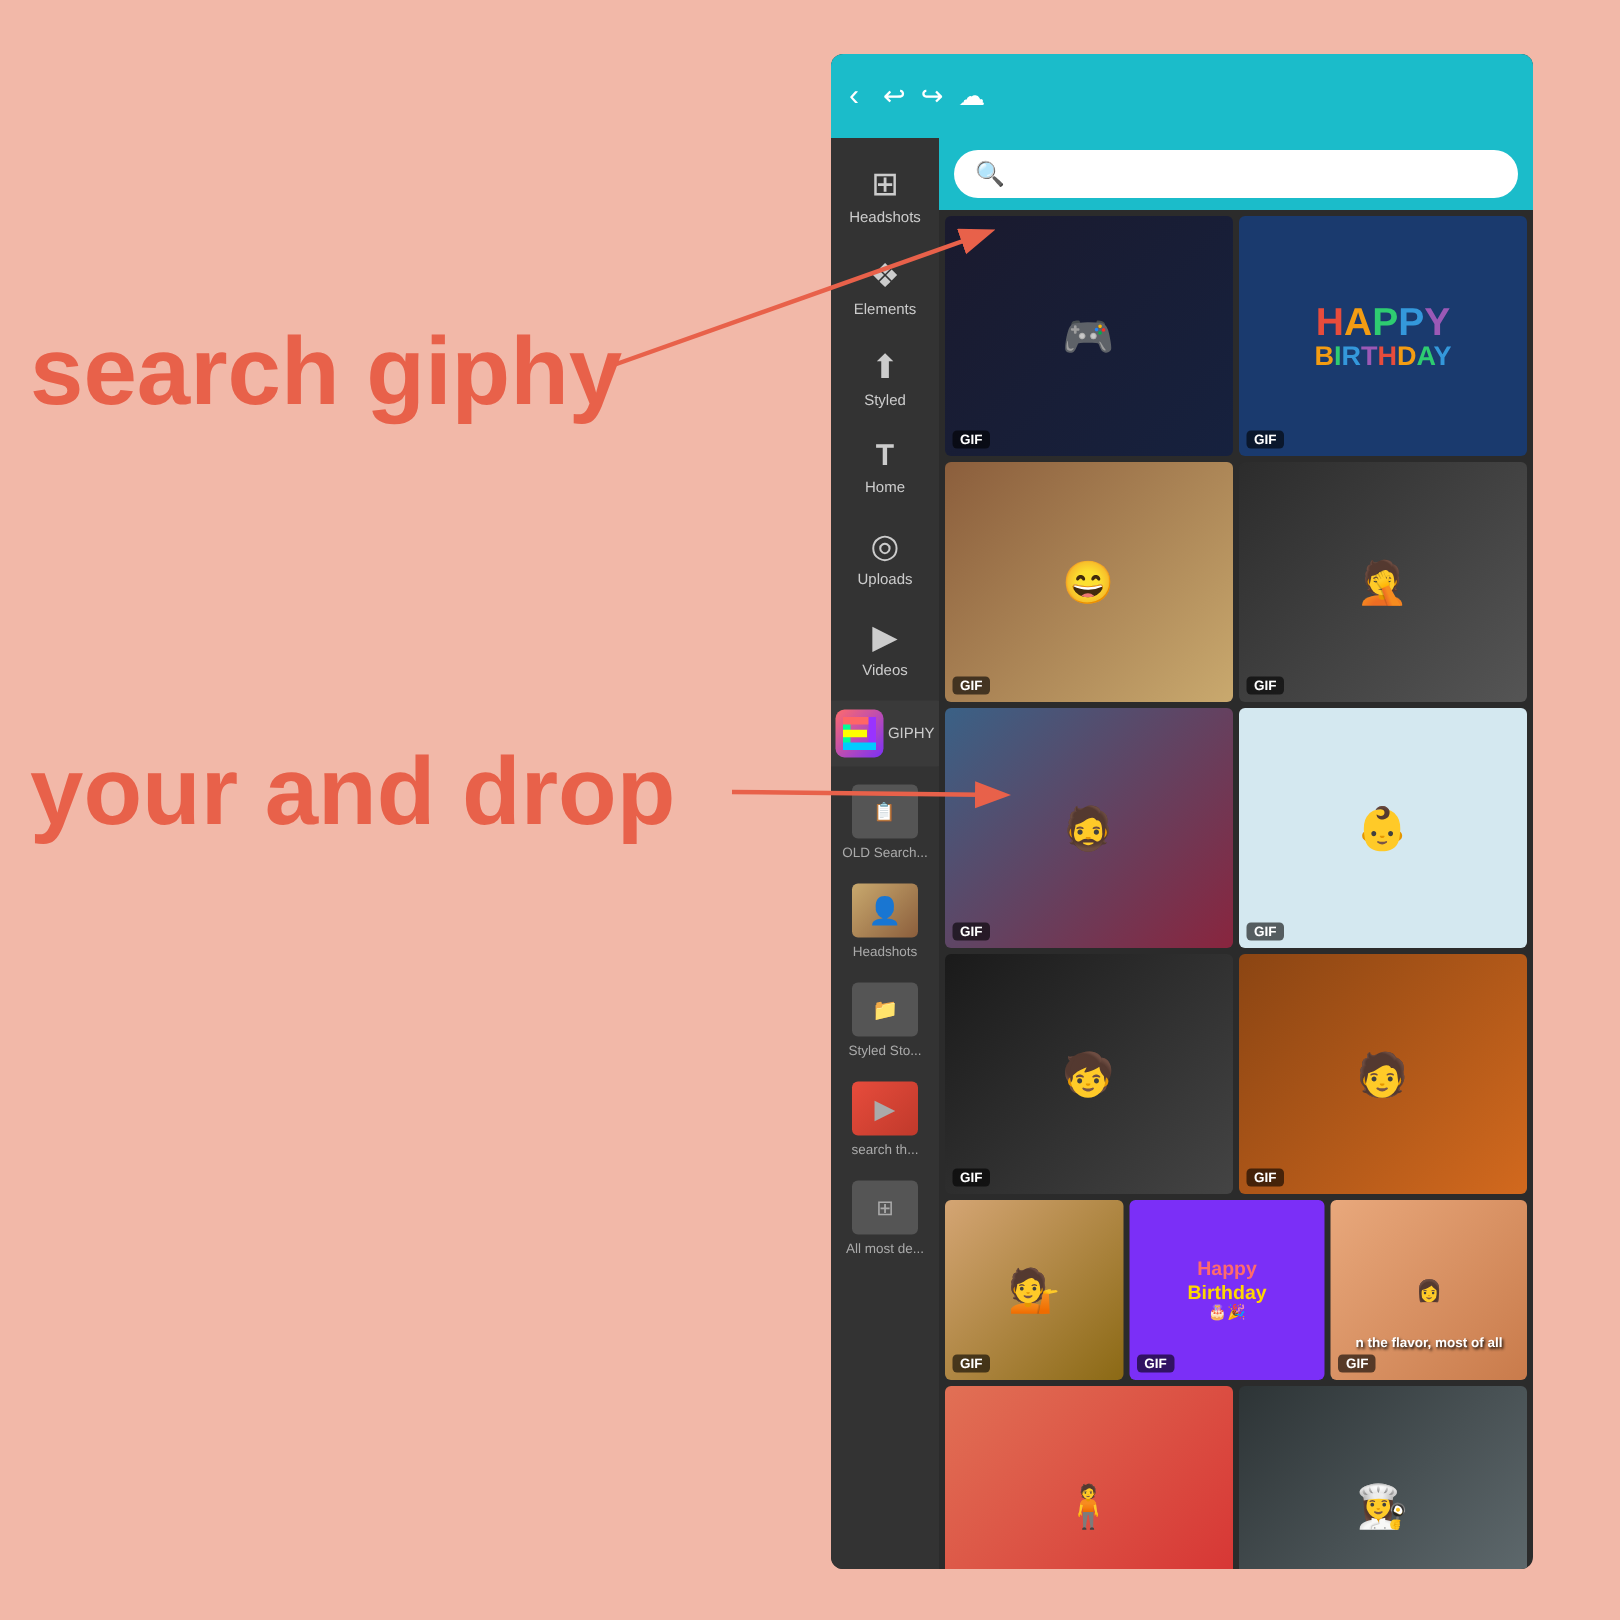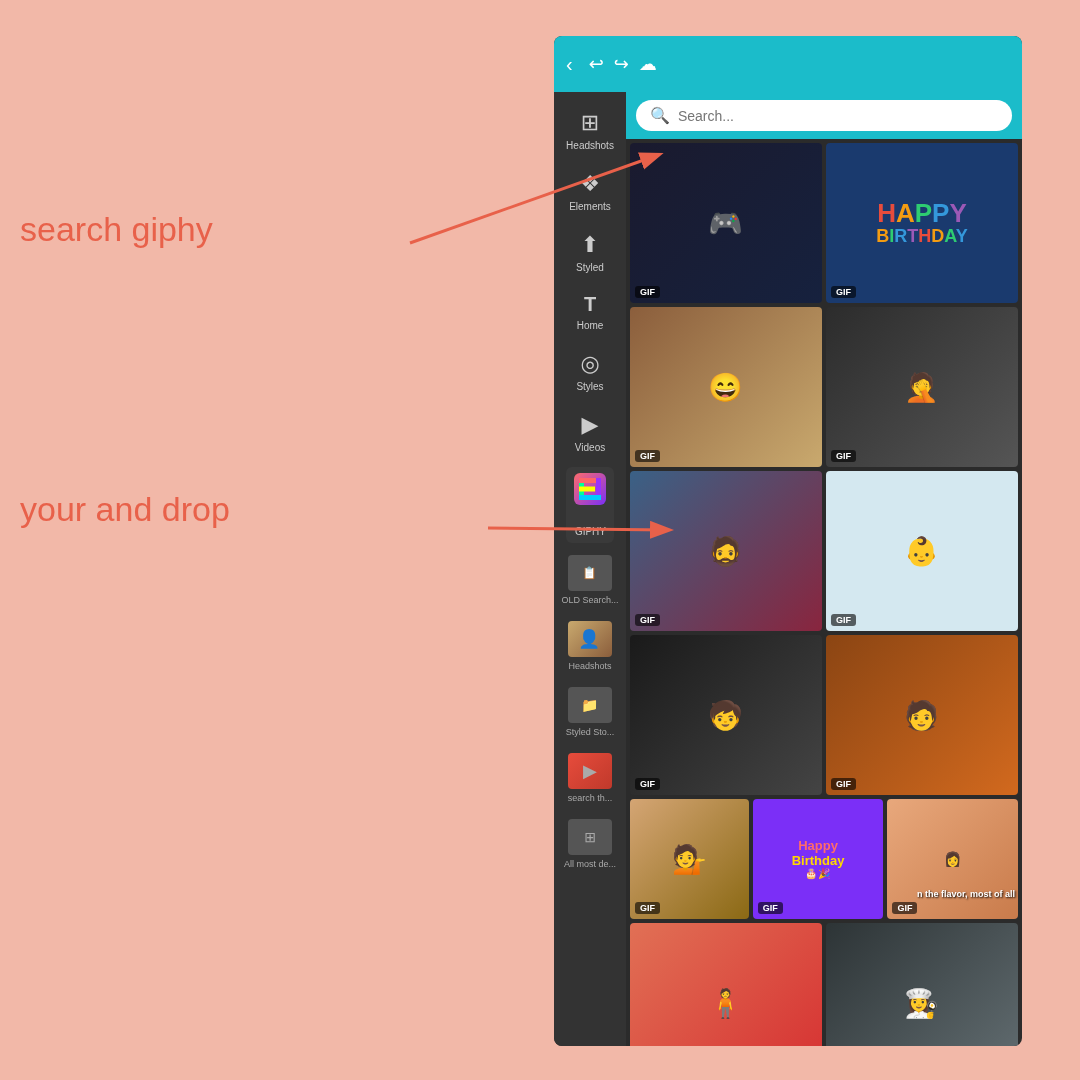--- a/index.html
+++ b/index.html
@@ -8,22 +8,22 @@
       height: 1080px;
       background-color: #f2b8a8;
       font-family: Arial, sans-serif;
       position: relative;
       overflow: hidden;
     }
 
     
     .annotation {
       position: absolute;
-      font-size: 34px;
-      font-weight: 400;
+      font-size: 64px;
+      font-weight: 700;
       color: #e8614a;
       font-style: normal;
     }
     #ann-search { top: 210px; left: 20px; }
     #ann-drag { top: 490px; left: 20px; }
 
     
     .arrow-svg {
       position: absolute;
       pointer-events: none;
@@ -111,23 +111,23 @@
     }
     .sidebar-item .label { font-size: 10px; text-align: center; color: #cccccc; }
 
     
     .sidebar-giphy {
       background: #3a3a3a;
       border-radius: 6px;
       padding: 6px 8px;
       margin: 4px 6px;
       display: flex;
-      flex-direction: column;
-      align-items: flex-end;
-      gap: 21px;
+      flex-direction: row;
+      align-items: center;
+      gap: 3px;
       cursor: pointer;
     }
     .sidebar-giphy .giphy-icon {
       width: 32px;
       height: 32px;
       background: linear-gradient(135deg, #ff6b6b, #7b2ff7);
       border-radius: 6px;
       display: flex;
       align-items: center;
       justify-content: center;
@@ -265,21 +265,21 @@
     .hb4 { color: #3498db; }
     .hb5 { color: #9b59b6; }
 
     
     .gif-cell .text-overlay {
       position: absolute;
       bottom: 20px;
       left: 0; right: 0;
       font-size: 9px;
       color: white;
-      text-align: right;
+      text-align: center;
       padding: 0 3px;
       font-weight: bold;
       text-shadow: 1px 1px 2px black;
     }
   </style>
 </head>
 <body>
 
 <div class="app-window">
 
@@ -306,21 +306,21 @@
       <div class="sidebar-item">
         <span class="icon-wrap">⬆</span>
         <span class="label">Styled</span>
       </div>
       <div class="sidebar-item">
         <span class="icon-wrap" style="font-size:20px;font-weight:bold;">T</span>
         <span class="label">Home</span>
       </div>
       <div class="sidebar-item">
         <span class="icon-wrap">◎</span>
-        <span class="label">Styles</span>
+        <span class="label">Uploads</span>
       </div>
       <div class="sidebar-item">
         <span class="icon-wrap">▶</span>
         <span class="label">Videos</span>
       </div>
 
       <div class="sidebar-giphy">
         <div class="giphy-icon">
           <svg width="28" height="28" viewBox="0 0 28 28">
             <rect x="3" y="3" width="5" height="22" fill="#00ff99"></rect>
@@ -357,21 +357,20 @@
         <div class="thumb" style="font-size:14px;">⊞</div>
         <span class="flabel">All most de...</span>
       </div>
     </div>
 
     <div class="content-panel">
 
       <div class="search-bar">
         <div class="search-input-wrap">
           <span class="search-icon">🔍</span>
-          <input type="text" placeholder="Search..." style="">
         </div>
       </div>
 
       <div class="gif-grid">
 
         <div class="gif-row">
           <div class="gif-cell g1 tall">
             <div class="gif-content">🎮</div>
             <span class="gif-badge">GIF</span>
           </div>

